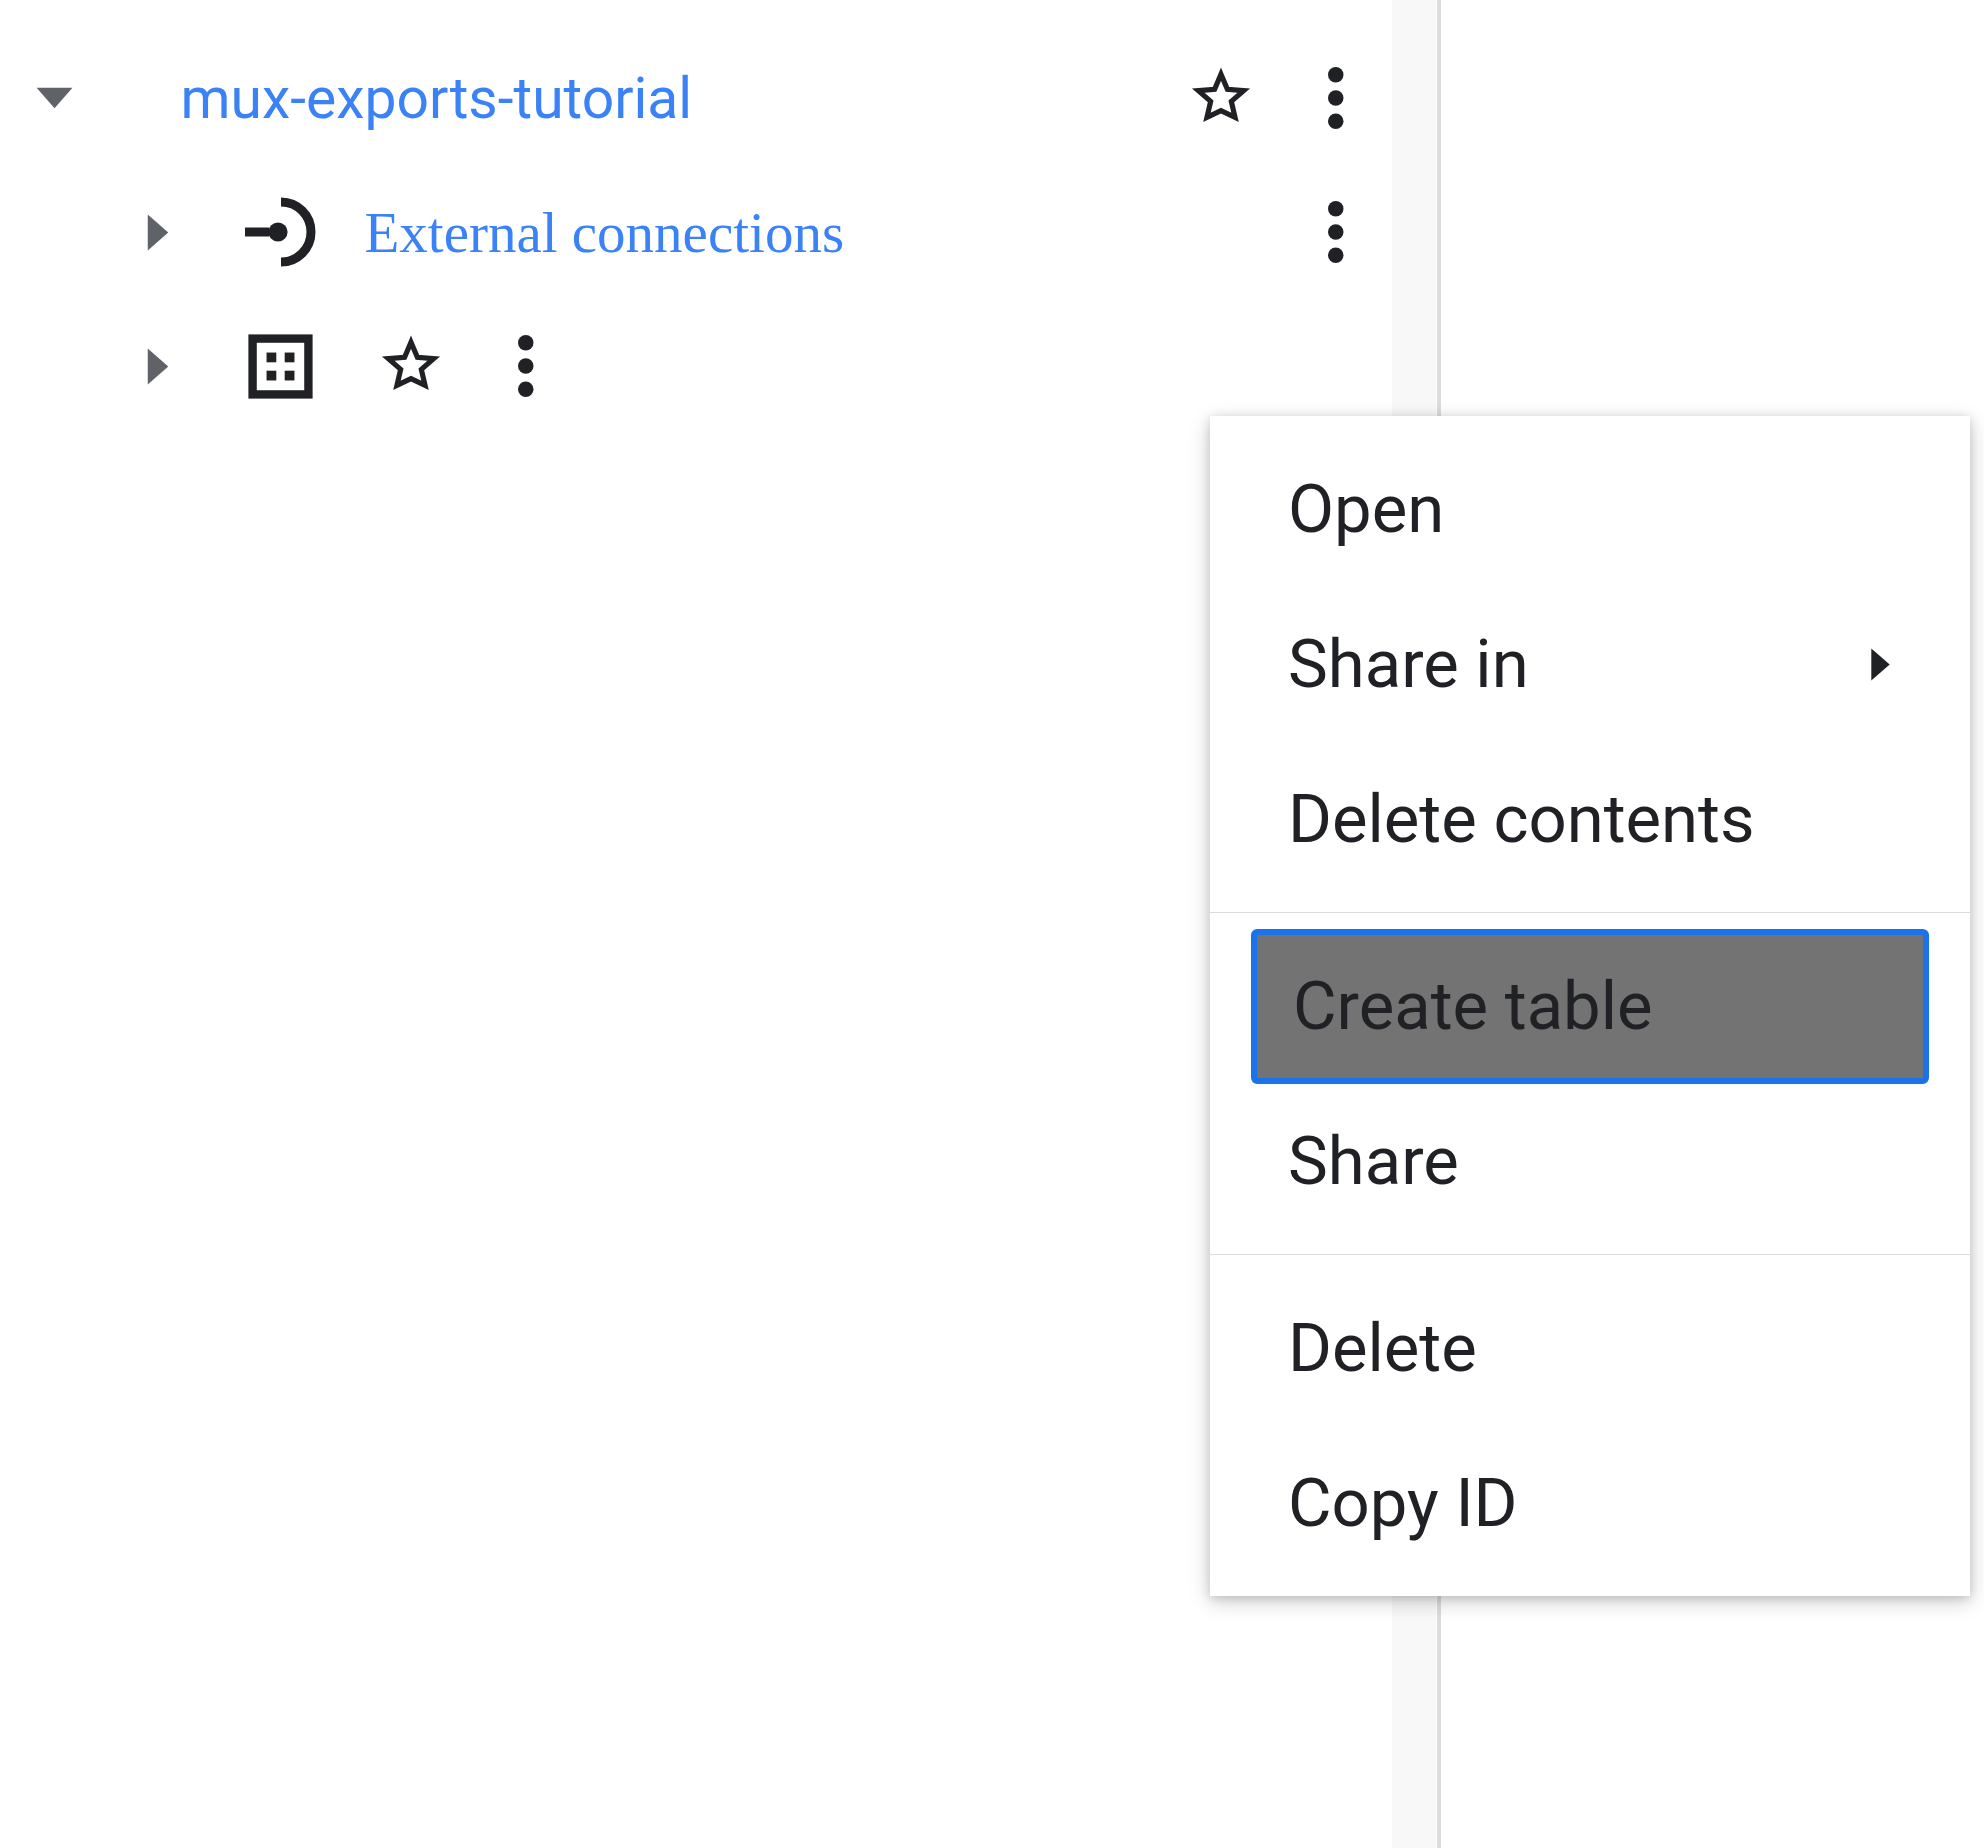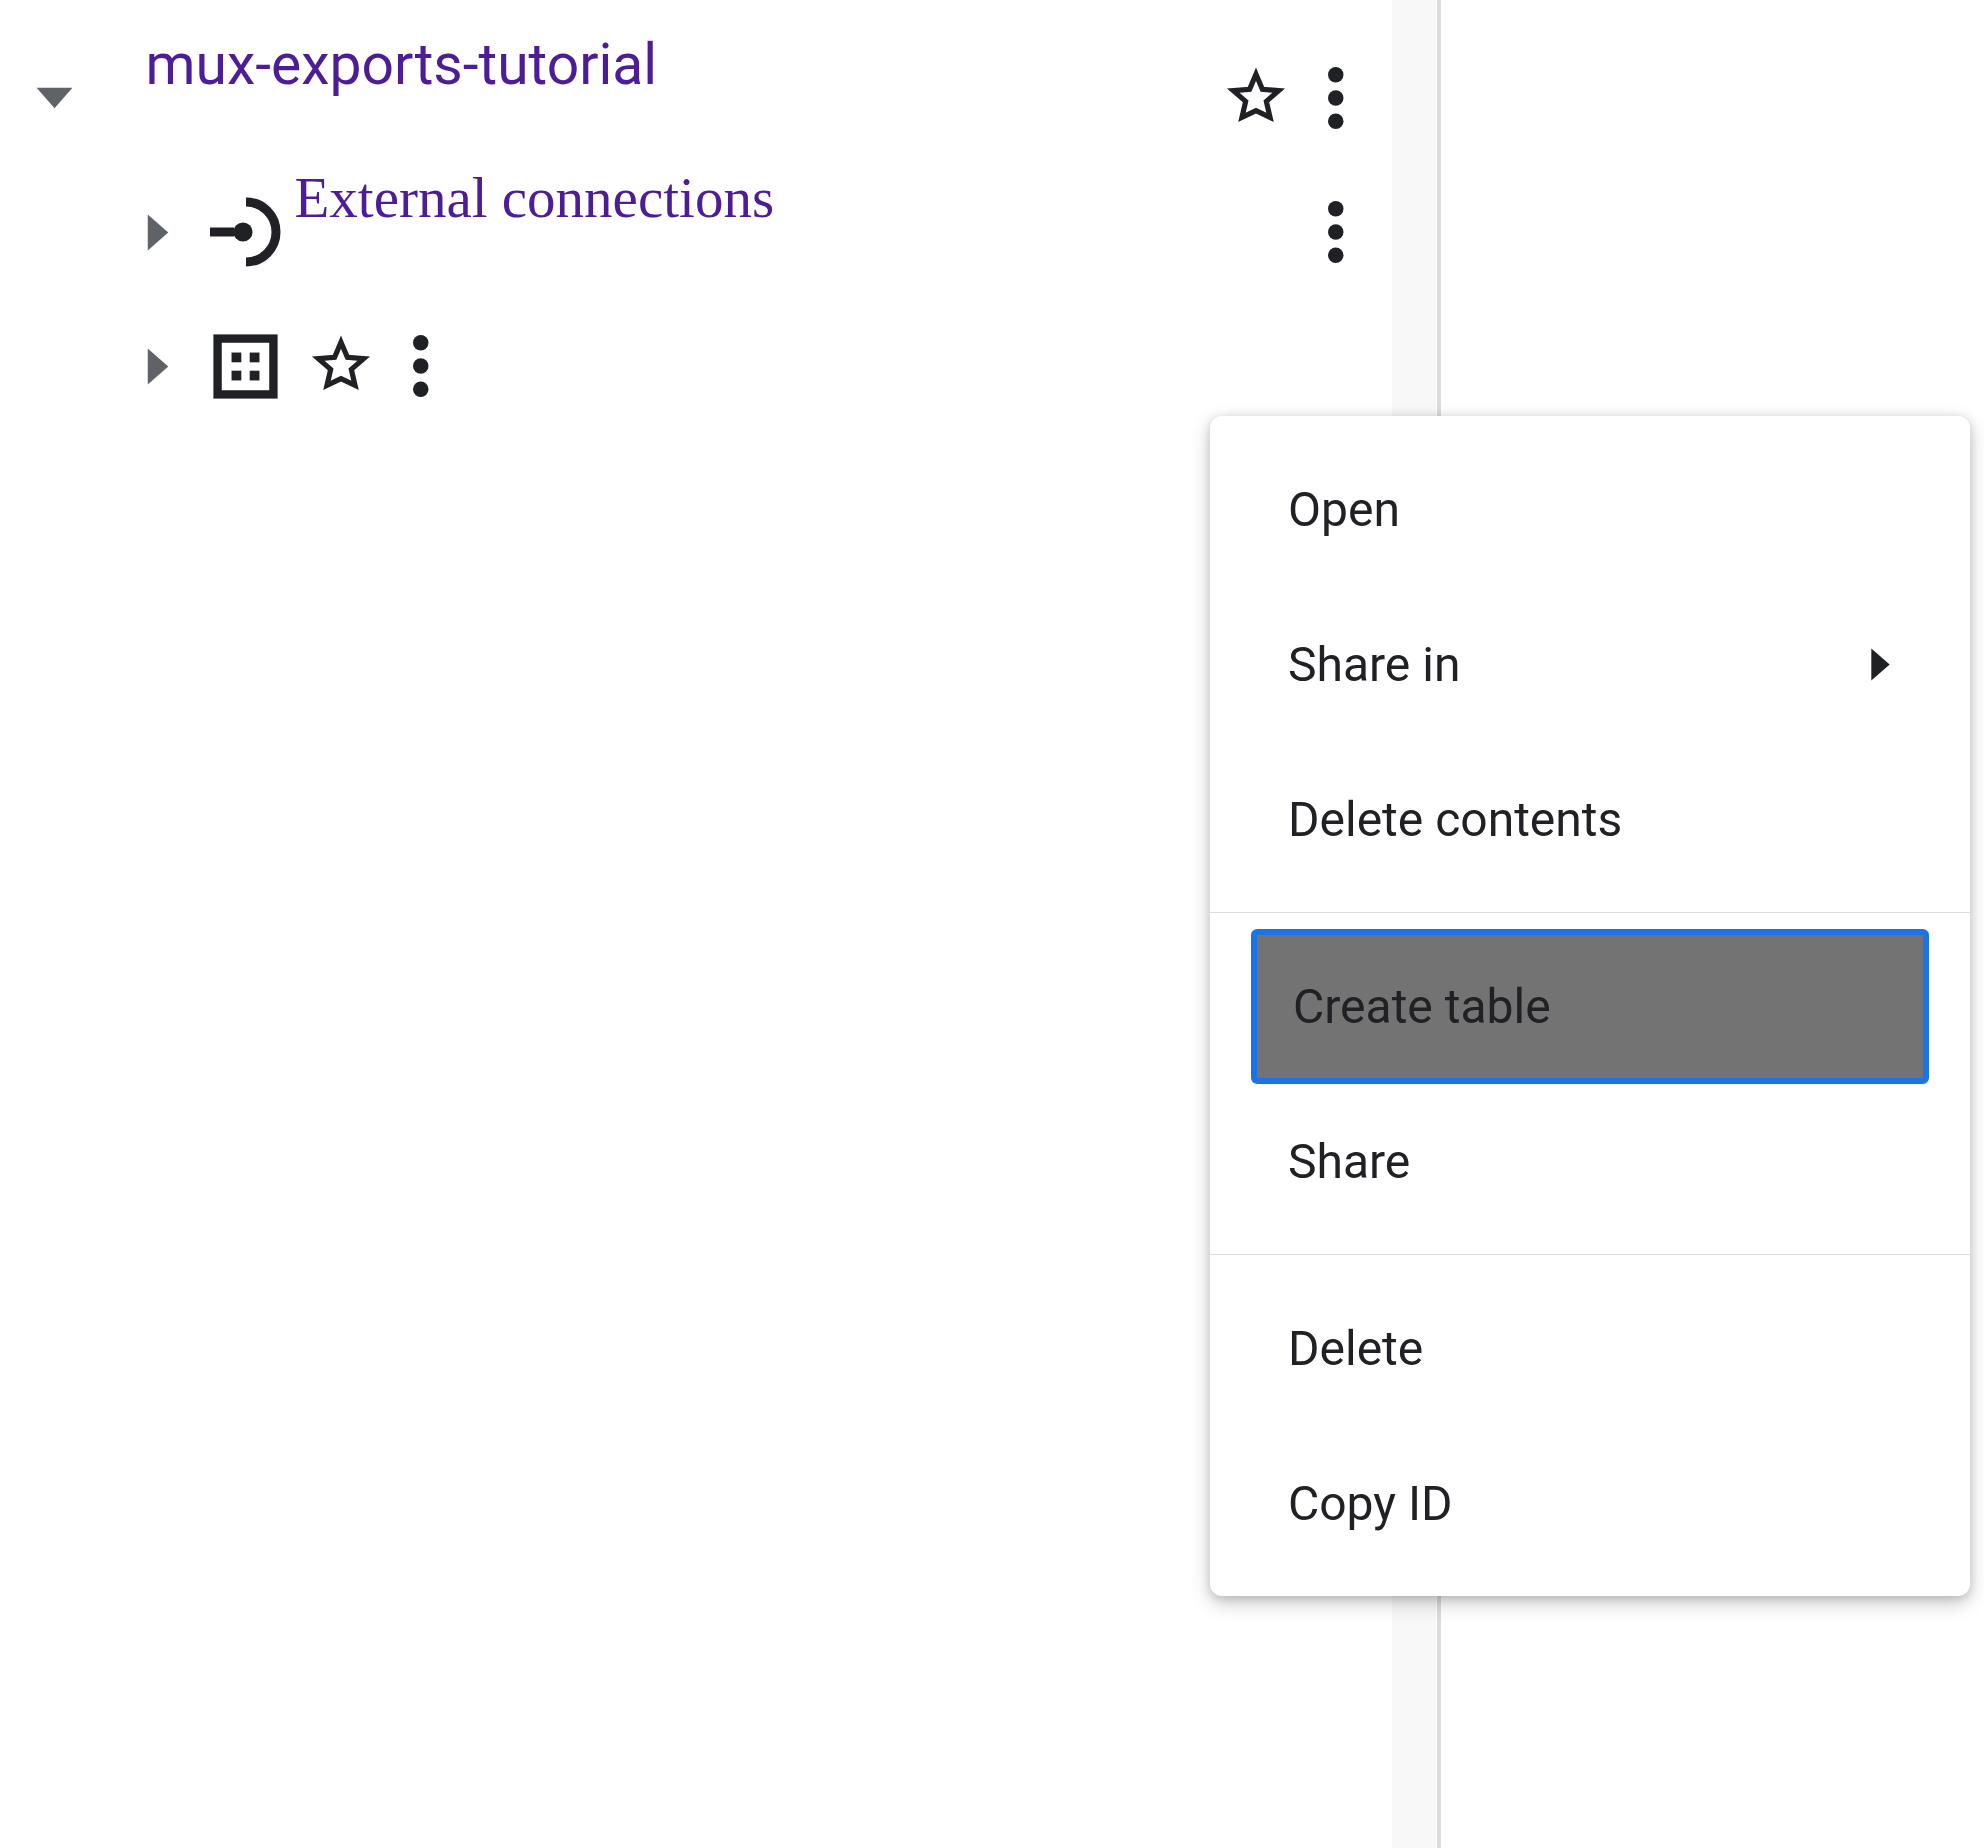--- a/index.html
+++ b/index.html
@@ -39,24 +39,26 @@
 
   
   .tree {
     position: absolute;
     top: 31px;
     left: 15.5px;
     width: 1354px;
   }
   .tree-row {
     display: flex;
+    align-items: center;
     height: 134px;
     font-size: 57px;
     font-weight: 400;
-    color: #4c1d95;
+    color: #3b82f6;
+    gap: 35px;
   }
   .tree-row .expand-slot {
     width: 78px;
     display: flex;
     align-items: center;
     justify-content: center;
     flex: none;
   }
   .tree-row .icon-slot {
     width: 98px;
@@ -97,23 +99,23 @@
   }
 
   
   .context-menu {
     position: absolute;
     top: 416px;
     left: 1210px;
     width: 760px;
     background: #ffffff;
     box-shadow: 0 6.2px 20.7px rgba(0,0,0,0.20), 0 2.1px 9.3px rgba(0,0,0,0.14);
-    border-radius: 12px;
+    border-radius: 0;
     padding: 15.5px 0;
-    font-size: 48px;
+    font-size: 67px;
     color: #202124;
   }
   .menu-item {
     height: 155px;
     display: flex;
     align-items: center;
     padding: 0 78px;
     white-space: nowrap;
   }
   .menu-item .item-label { flex: 1 1 auto; }

